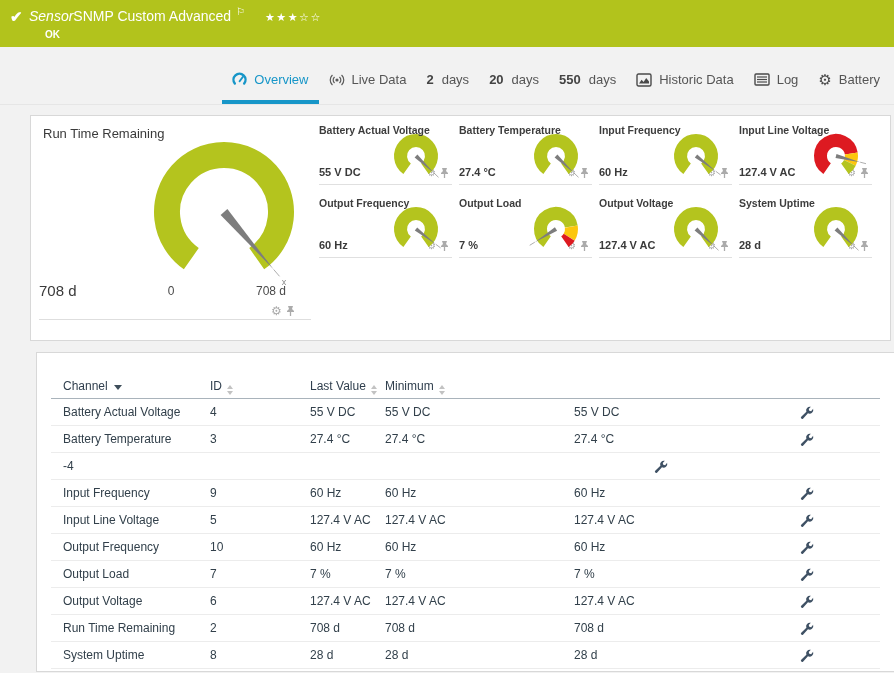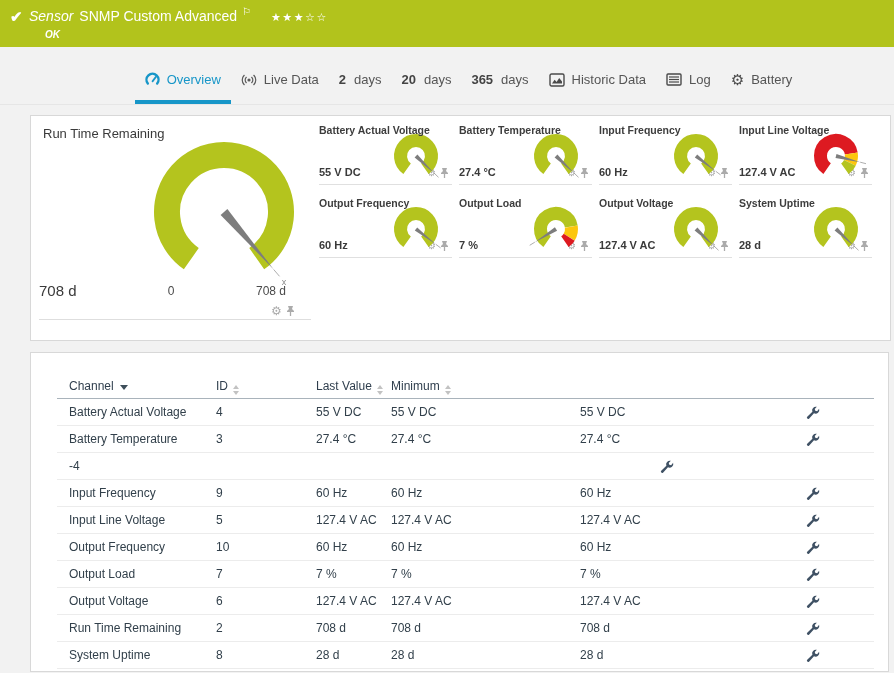--- a/index.html
+++ b/index.html
@@ -5,27 +5,27 @@
   html,body{margin:0;padding:0;}
   body{
     width:894px;height:673px;position:relative;overflow:hidden;
     background:#f2f2f2;font-family:"Liberation Sans",sans-serif;
     -webkit-font-smoothing:antialiased;
   }
   
   .topbar{position:absolute;left:0;top:0;width:100%;height:47px;background:#b2c31c;color:#fff;}
   .check{position:absolute;left:10px;top:8px;font-size:15px;font-weight:bold;}
   .title-line{position:absolute;left:29px;top:6px;font-size:14px;white-space:nowrap;}
-  .kind{font-style:italic;margin-right:6px;}
+  .kind{font-style:italic;margin-right:0;}
   .flag{font-size:10px;vertical-align:super;margin-left:5px;}
   .stars{margin-left:16px;font-size:11px;letter-spacing:1.5px;cursor:pointer;}
-  .status-ok{position:absolute;left:45px;top:29px;font-size:10px;font-weight:bold;font-style:italic;}
+  .status-ok{position:absolute;left:45px;top:29px;font-size:10px;font-weight:bold;}
   
   .tabbar{position:absolute;left:0;top:47px;width:100%;height:58px;box-sizing:border-box;
-    display:flex;align-items:flex-end;justify-content:center;
+    display:flex;align-items:flex-end;justify-content:flex-end;
     padding:0 4px 0 47px;border-bottom:1px solid #e6e6e6;background:#f2f2f2;}
   .tab{display:flex;align-items:center;gap:7px;padding:0 10px 13px;border-bottom:4px solid transparent;
     font-size:13px;color:#555;cursor:pointer;white-space:nowrap;}
   .tab.active{color:#1796c8;border-color:#1796c8;}
   .tab-num{font-weight:bold;margin-right:1px;color:#444;}
   .tab-icon{display:inline-flex;align-items:center;}
   .tab-icon .gear-glyph{font-size:15px;line-height:13px;color:#4a4a4a;}
   
   .gauge-panel{position:absolute;left:30px;top:115px;width:859px;height:224px;background:#fff;border:1px solid #d8d8d8;}
   .main-title{position:absolute;left:12px;top:10px;font-size:13px;color:#3a3a3a;}
@@ -39,22 +39,22 @@
   .gear-glyph{font-size:12px;cursor:pointer;color:#ababab;line-height:1;}
   .divider-main{position:absolute;left:8px;top:203px;width:272px;border-top:1px solid #dedede;}
   .small-grid{position:absolute;left:288px;top:8px;display:grid;grid-template-columns:repeat(4,140px);grid-auto-rows:73px;}
   .sgauge{position:relative;width:133px;height:60px;border-bottom:1px solid #e0e0e0;}
   .sg-title{position:absolute;left:0;top:0;font-size:10.5px;font-weight:600;color:#3d3d3d;white-space:nowrap;z-index:2;}
   .sg-svg{position:absolute;left:65px;top:4px;z-index:1;}
   .sg-value{position:absolute;left:0;bottom:6px;font-size:11px;font-weight:600;color:#3a3a3a;}
   .sg-icons{position:absolute;right:3px;bottom:2px;}
   .sg-icons .gear-glyph{font-size:10px;}
   
-  .table-panel{position:absolute;left:30px;top:352px;width:859px;height:320px;background:#fff;border:1px solid #d8d8d8;
-    box-sizing:border-box;padding-top:20px;padding-left:12px;}
+  .table-panel{position:absolute;left:36px;top:352px;width:859px;height:320px;background:#fff;border:1px solid #d8d8d8;
+    box-sizing:border-box;padding-top:20px;}
   .thead,.trow{display:grid;grid-template-columns:147px 100px 75px 189px 146px 1fr;
     margin:0 14px;padding:0 13px 0 12px;box-sizing:border-box;}
   .thead{height:26px;line-height:26px;font-size:12px;color:#2f3e4d;border-bottom:1px solid #a9b3bb;cursor:default;}
   .trow{height:27px;line-height:27px;font-size:12px;color:#32404b;border-bottom:1px solid #ececec;}
   .c-right{}
   .th{cursor:pointer;white-space:nowrap;}
   .sort-both{display:inline-flex;flex-direction:column;gap:2px;margin-left:5px;vertical-align:1px;}
   .sort-both i{display:block;width:0;height:0;border-left:3.5px solid transparent;border-right:3.5px solid transparent;}
   .sort-both .up{border-bottom:4px solid #c2c2c2;}
   .sort-both .down{border-top:4px solid #c2c2c2;}
@@ -97,21 +97,21 @@
     </div>
     <div class="tab">
       <span class="tab-num">2</span>
       <span class="tab-label">days</span>
     </div>
     <div class="tab">
       <span class="tab-num">20</span>
       <span class="tab-label">days</span>
     </div>
     <div class="tab">
-      <span class="tab-num">365</span>
+      <span class="tab-num">550</span>
       <span class="tab-label">days</span>
     </div>
     <div class="tab">
       <span class="tab-icon">
         <svg width="16" height="14" viewBox="0 0 16 14">
           <rect x="1" y="1" width="14" height="12" rx="1.5" fill="none" stroke="#4a4a4a" stroke-width="1.4"></rect>
           <path d="M3 10.5l2.6-3.8 2 2.2 2.6-3.9 2.8 3.4v2.1z" fill="#4a4a4a"></path>
         </svg>
       </span>
       <span class="tab-label">Historic Data</span>

